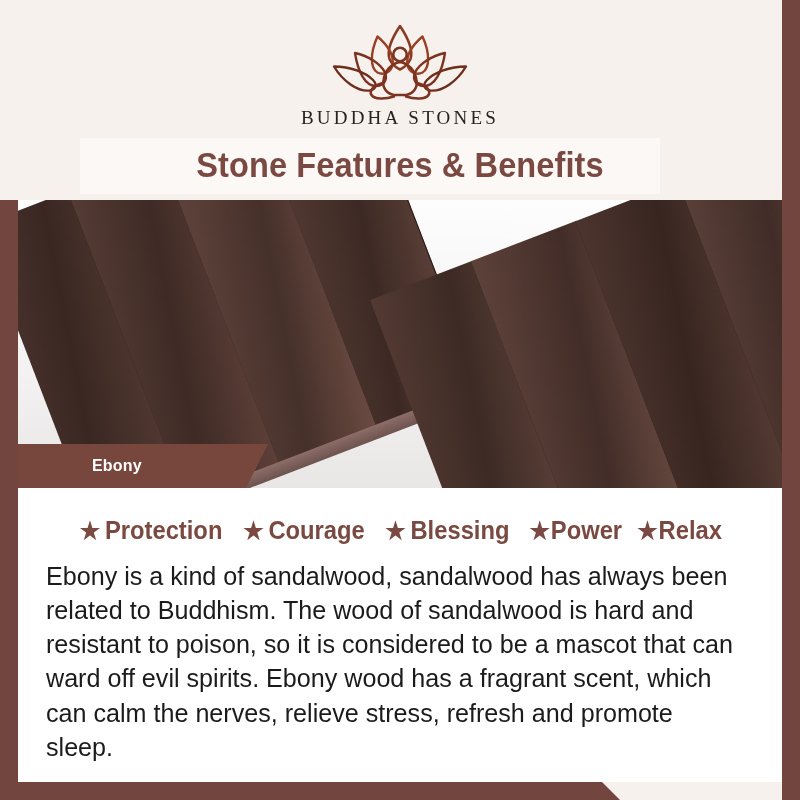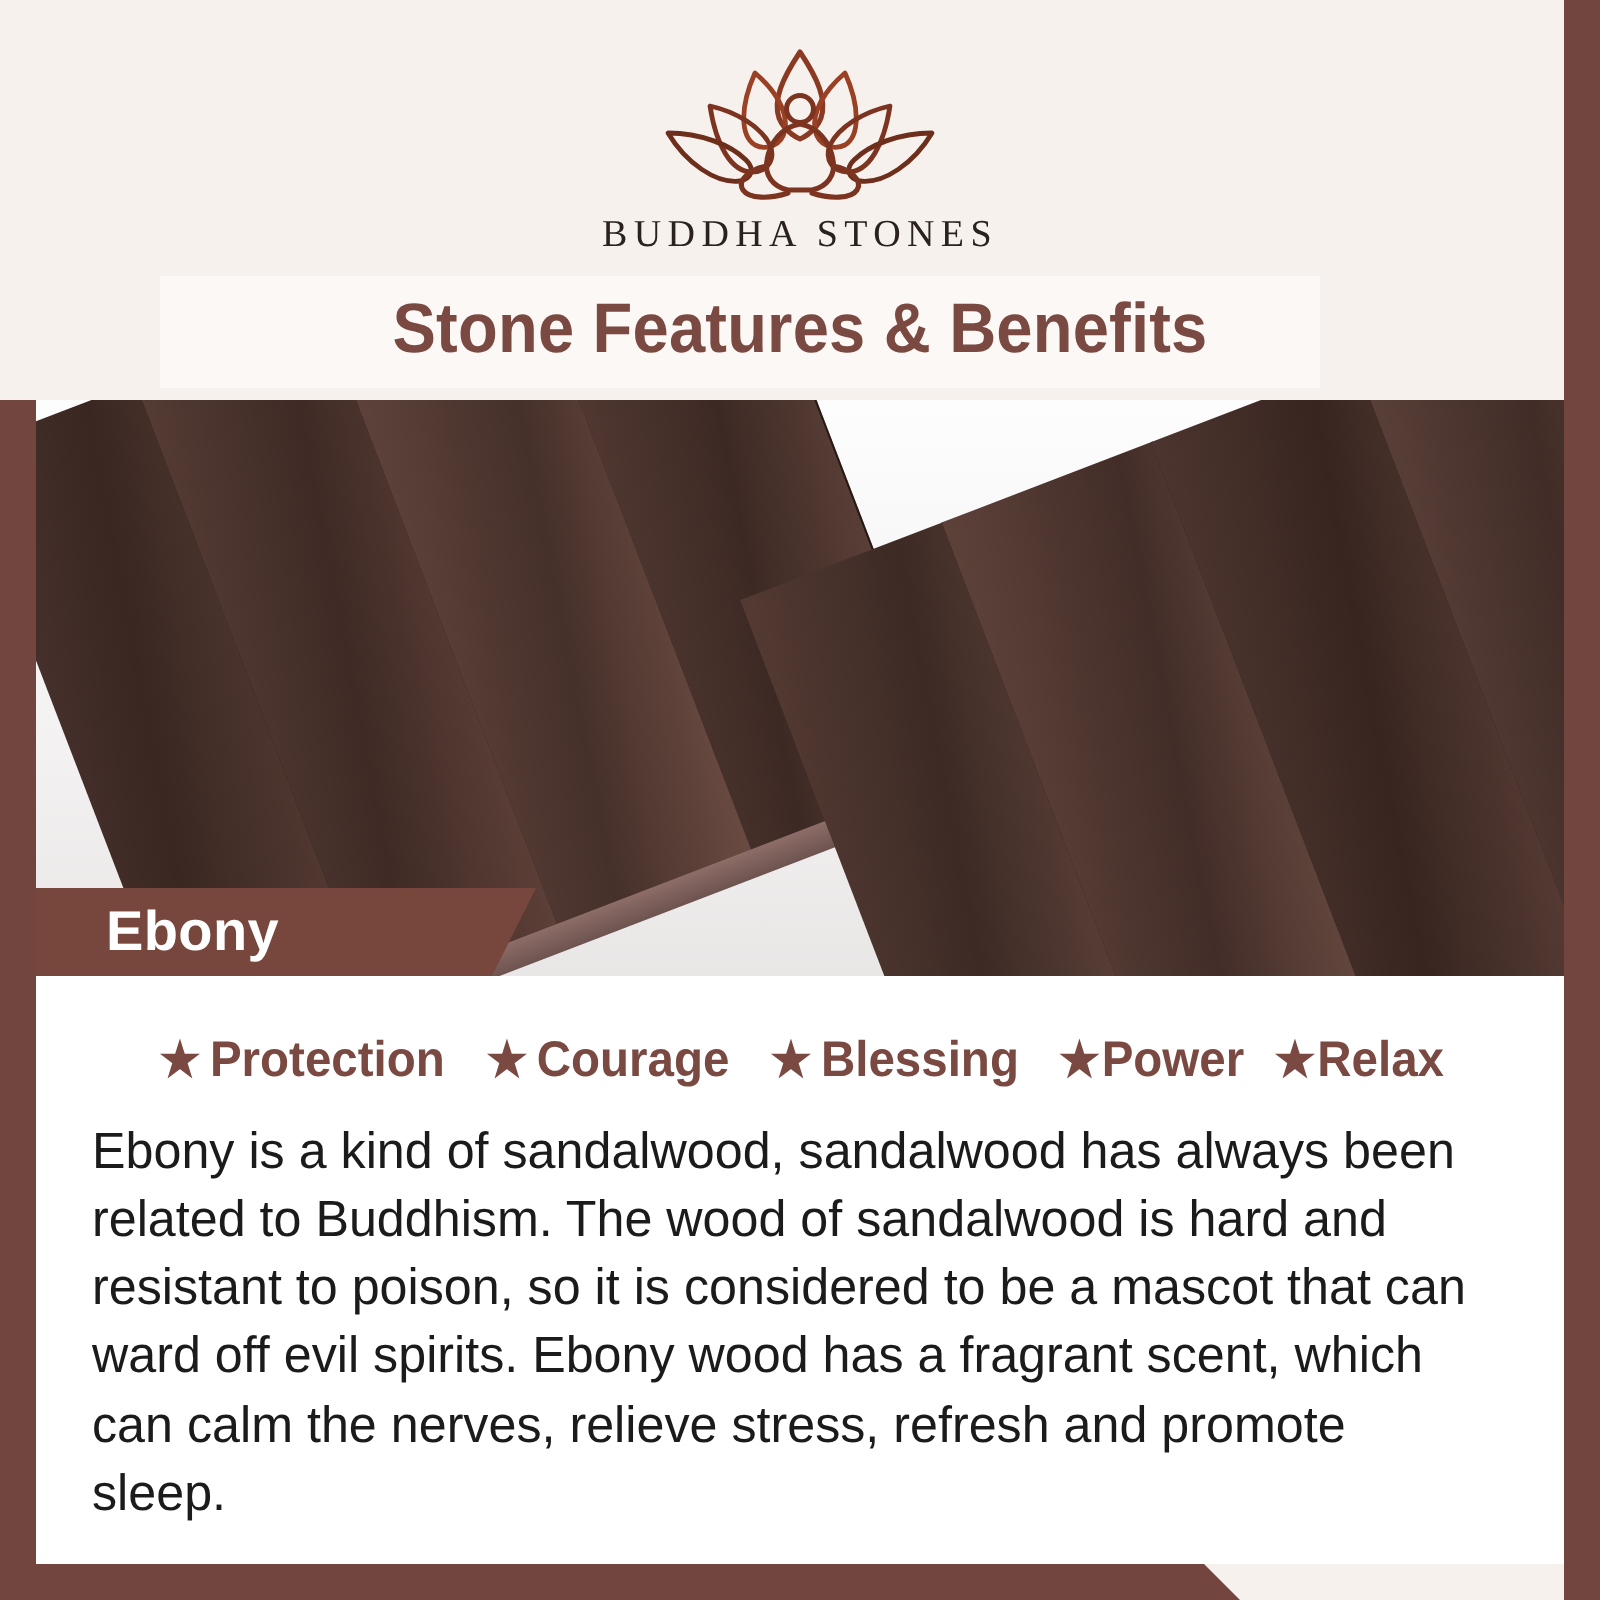--- a/index.html
+++ b/index.html
@@ -174,23 +174,23 @@
     left: 18px;
     top: 444px;
     width: 250px;
     height: 44px;
     background: #77473d;
     clip-path: polygon(0 0, 100% 0, calc(100% - 22px) 100%, 0 100%);
     display: flex;
     align-items: center;
   }
   .ribbon-label {
-    margin-left: 35px;
+    margin-left: 74px;
     color: #ffffff;
-    font-size: 28px;
+    font-size: 16px;
     font-weight: bold;
     font-family: "Liberation Sans", sans-serif;
     letter-spacing: 0.2px;
   }
 
   
   .content {
     position: absolute;
     left: 18px;
     top: 488px;

